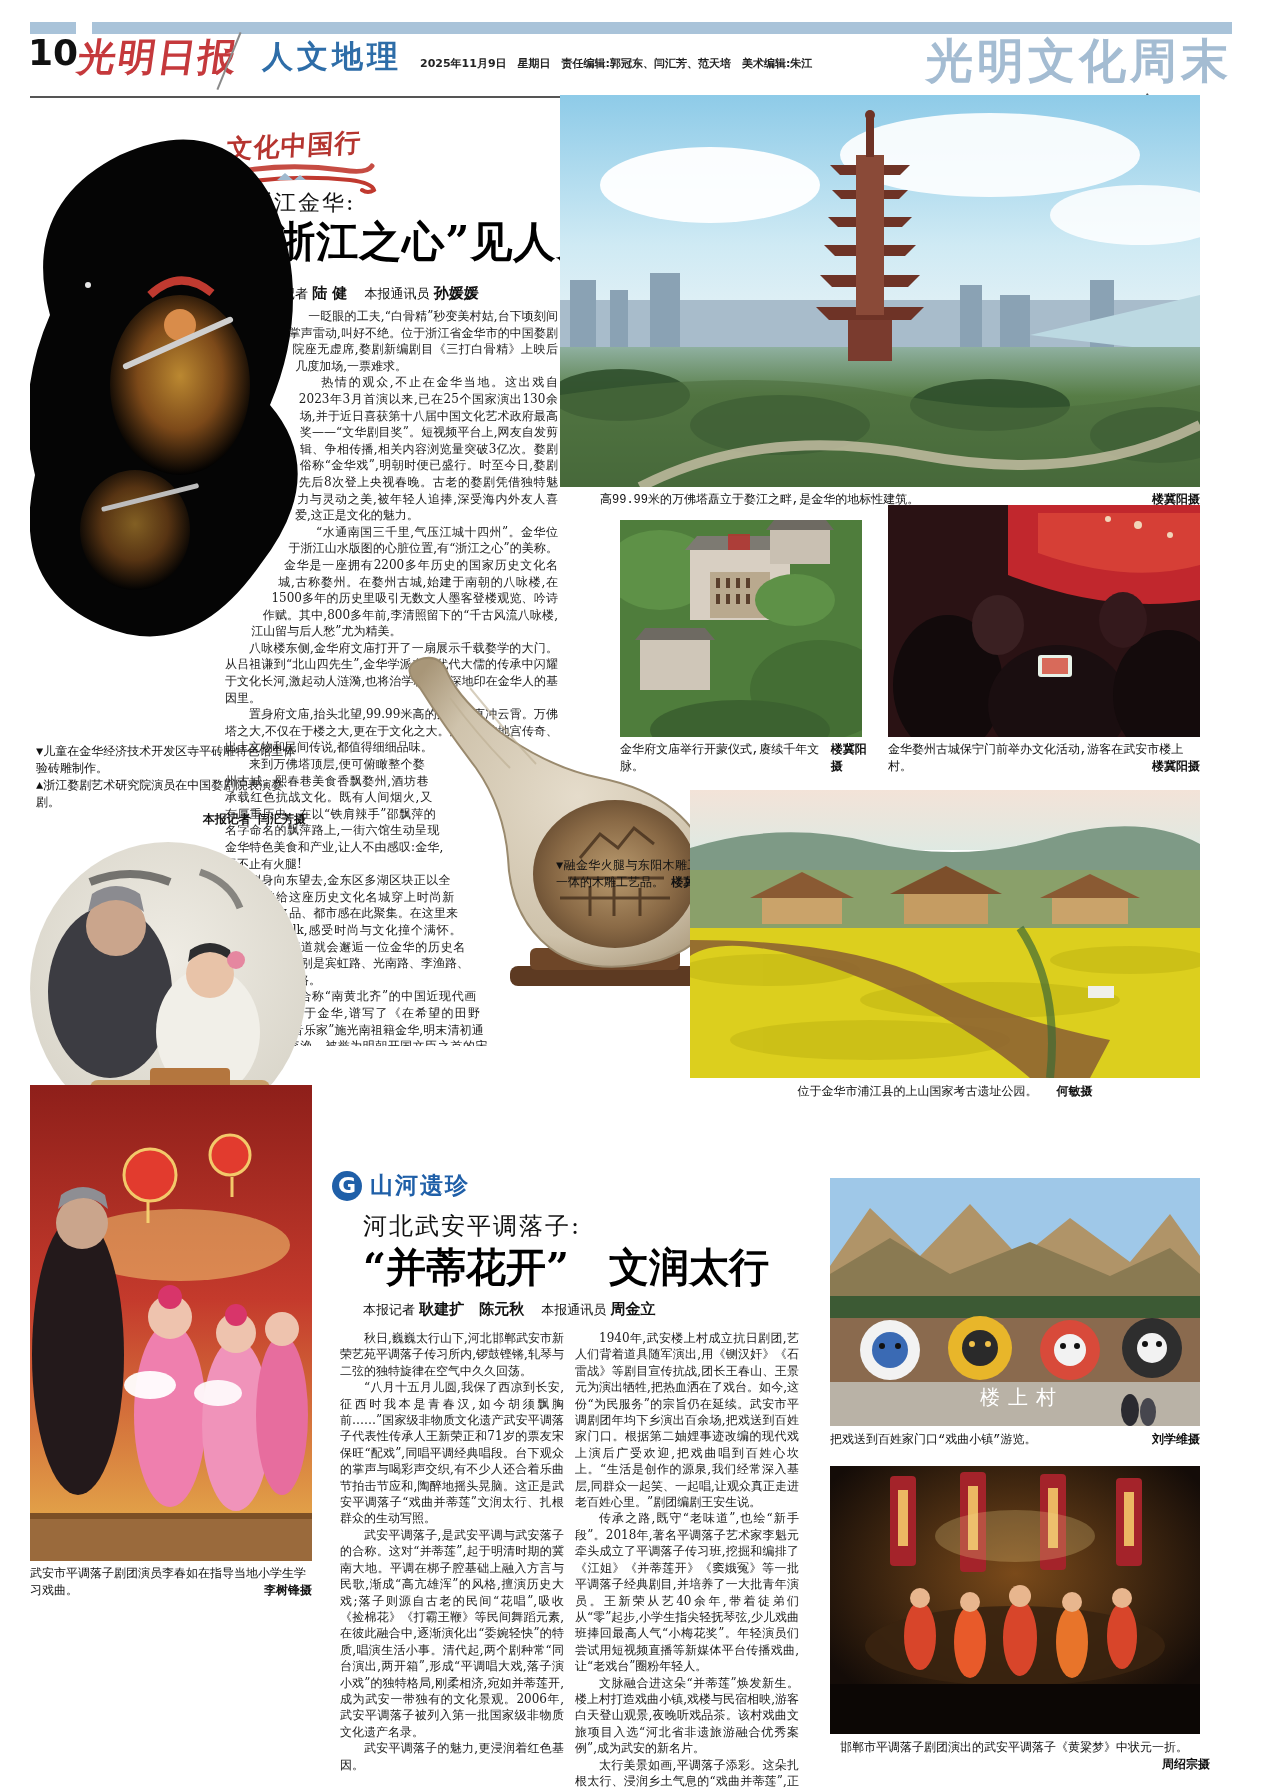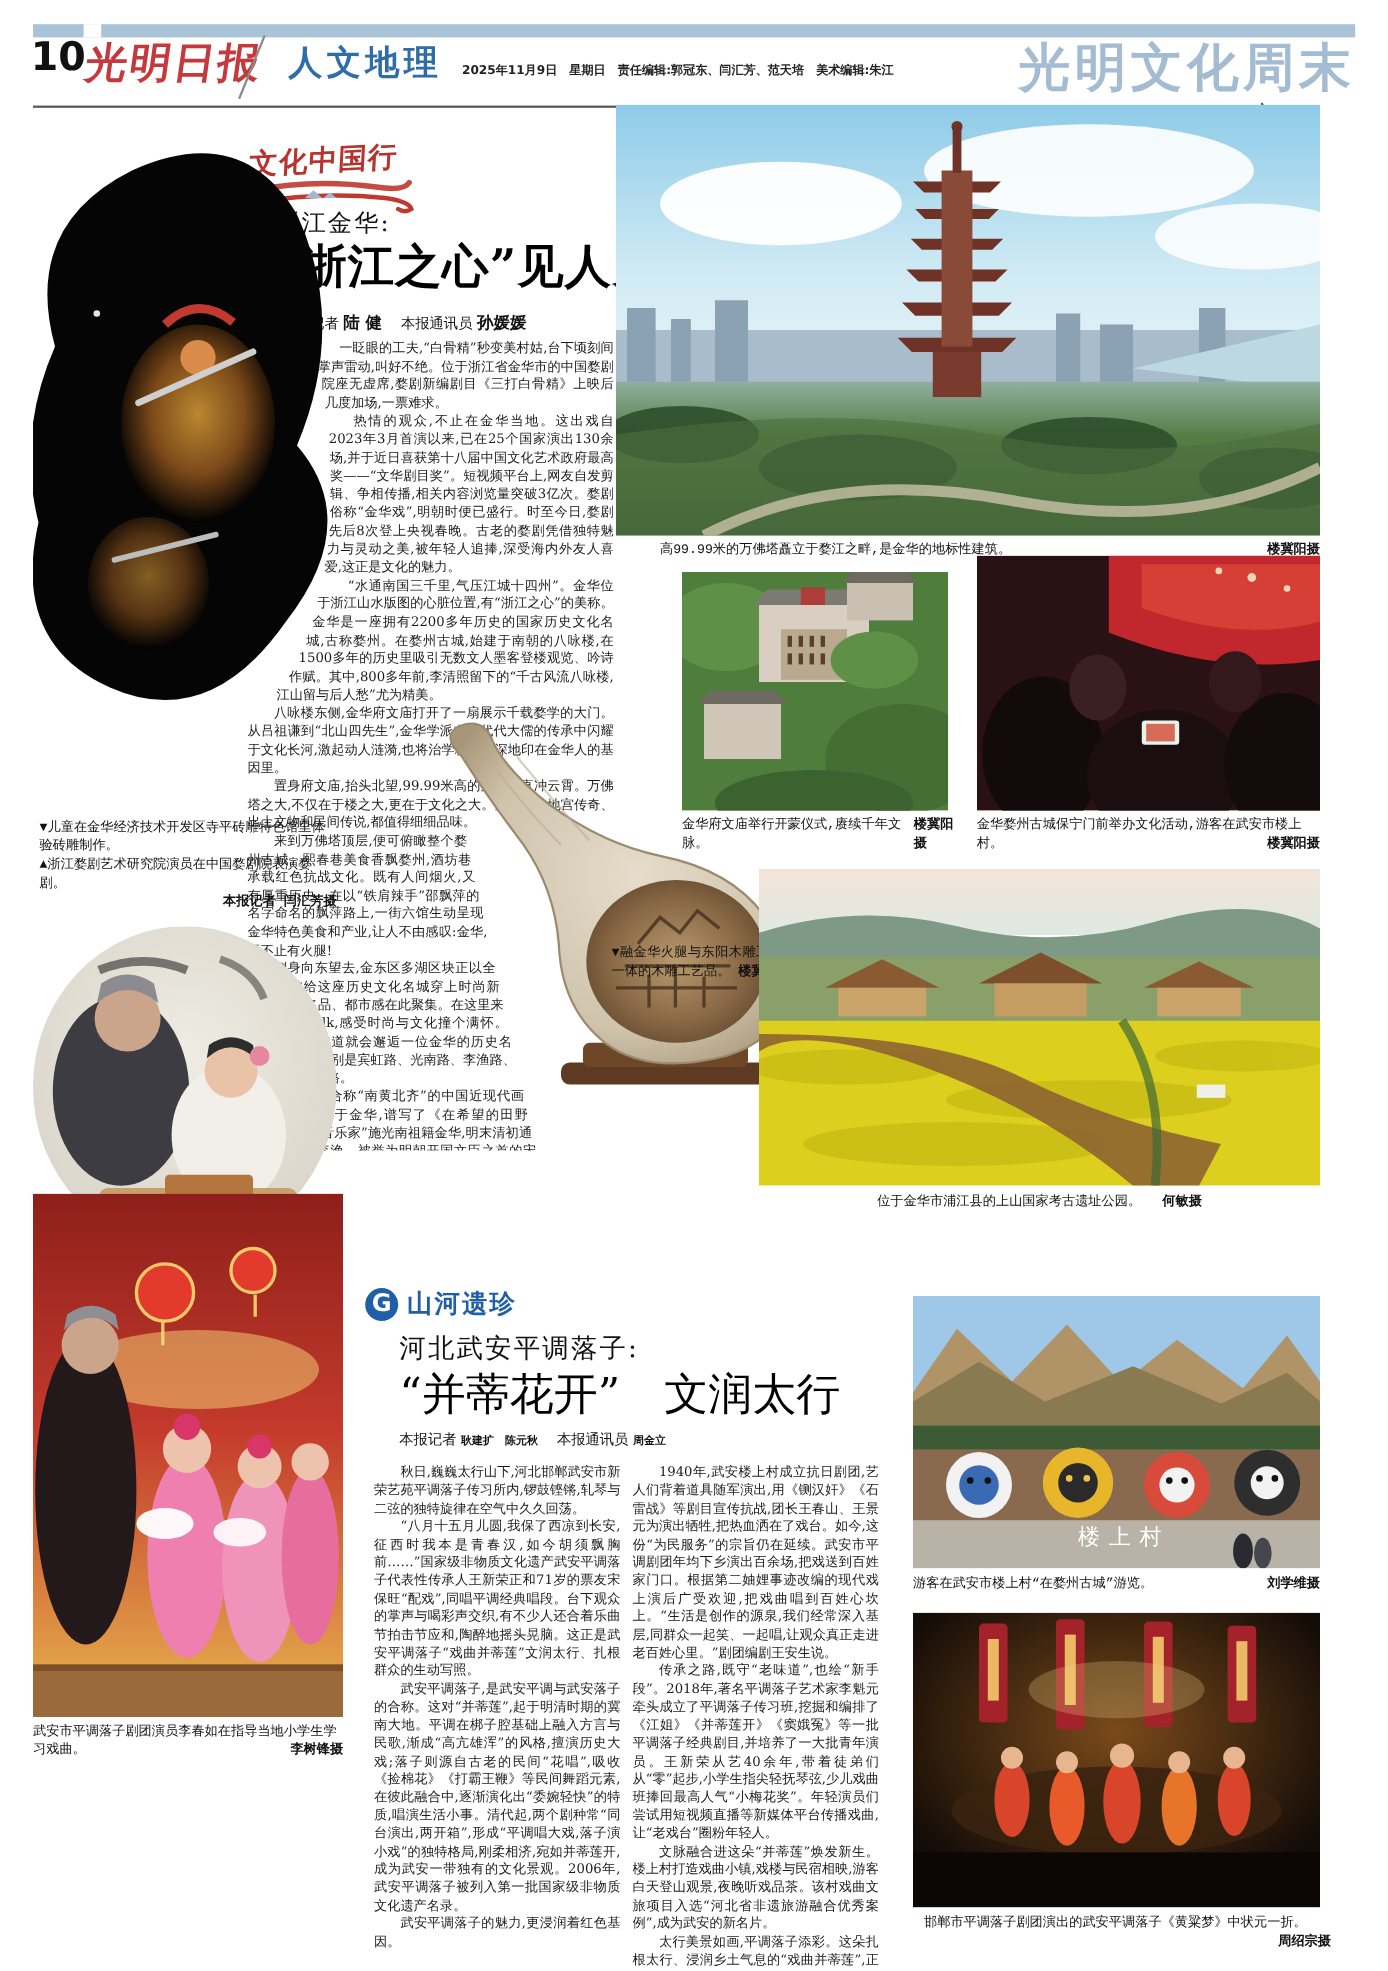--- a/index.html
+++ b/index.html
@@ -60,23 +60,23 @@
   .cap-a2-left{left:30px;top:1566px;width:282px;}
   .cap-masks{left:830px;top:1432px;width:370px;}
   .cap-stage{left:840px;top:1740px;width:370px;}
   
   .a2-badge{left:332px;top:1170px;display:flex;align-items:center;gap:8px;}
   .a2-badge .glogo{width:30px;height:30px;border-radius:50%;background:#1f5fa8;color:#fff;
         font-family:"DejaVu Sans","Liberation Sans",sans-serif;font-weight:bold;font-size:22px;
         display:flex;align-items:center;justify-content:center;}
   .a2-badge .btxt{font-size:23px;font-weight:900;color:#1f5fa8;letter-spacing:2px;}
   .a2-kicker{left:363px;top:1210px;font-size:24px;color:#111;letter-spacing:2px;}
-  .a2-title{left:363px;top:1240px;font-size:40px;font-weight:400;color:#000;}
+  .a2-title{left:363px;top:1240px;font-size:40px;font-weight:700;color:#000;}
   .a2-byline{left:363px;top:1300px;font-size:13px;color:#111;}
-  .a2-byline b{font-size:10px;}
+  .a2-byline b{font-size:15px;}
   .a2col{top:1330px;width:224px;height:458px;font-size:12px;line-height:16.4px;
          text-align:justify;overflow:hidden;}
   .a2col p{margin:0;text-indent:2em;}
   .a2c1{left:340px;}
   .a2c2{left:575px;}
   svg{display:block;}
 </style>
 </head>
 <body>
 
@@ -448,21 +448,21 @@
           <circle cx="247" cy="168" r="3"></circle>
         <circle cx="315" cy="166" r="3"></circle>
           <circle cx="329" cy="166" r="3"></circle>
         </g>
       <text x="150" y="226" font-size="20" fill="#ffffff" font-family="sans-serif" letter-spacing="8">楼上村</text>
       <ellipse cx="300" cy="232" rx="9" ry="16" fill="#2a2a30"></ellipse>
       <ellipse cx="318" cy="234" rx="8" ry="14" fill="#46464e"></ellipse>
     </svg>
   </div>
   <div class="abs cap cap-masks cap-row">
-    <span>游客在武安市楼上村“在婺州古城”游览。</span>
+    <span>把戏送到百姓家门口“戏曲小镇”游览。</span>
     <span class="credit">刘学维摄</span>
   </div>
 
   <div class="abs ph stage">
     <svg width="370" height="268" viewBox="0 0 370 268">
       <defs>
         <radialGradient id="glow" cx="50%" cy="40%" r="60%">
           <stop offset="0%" stop-color="#7a4a1a"></stop>
             <stop offset="100%" stop-color="#140c08"></stop>
         </radialGradient>

